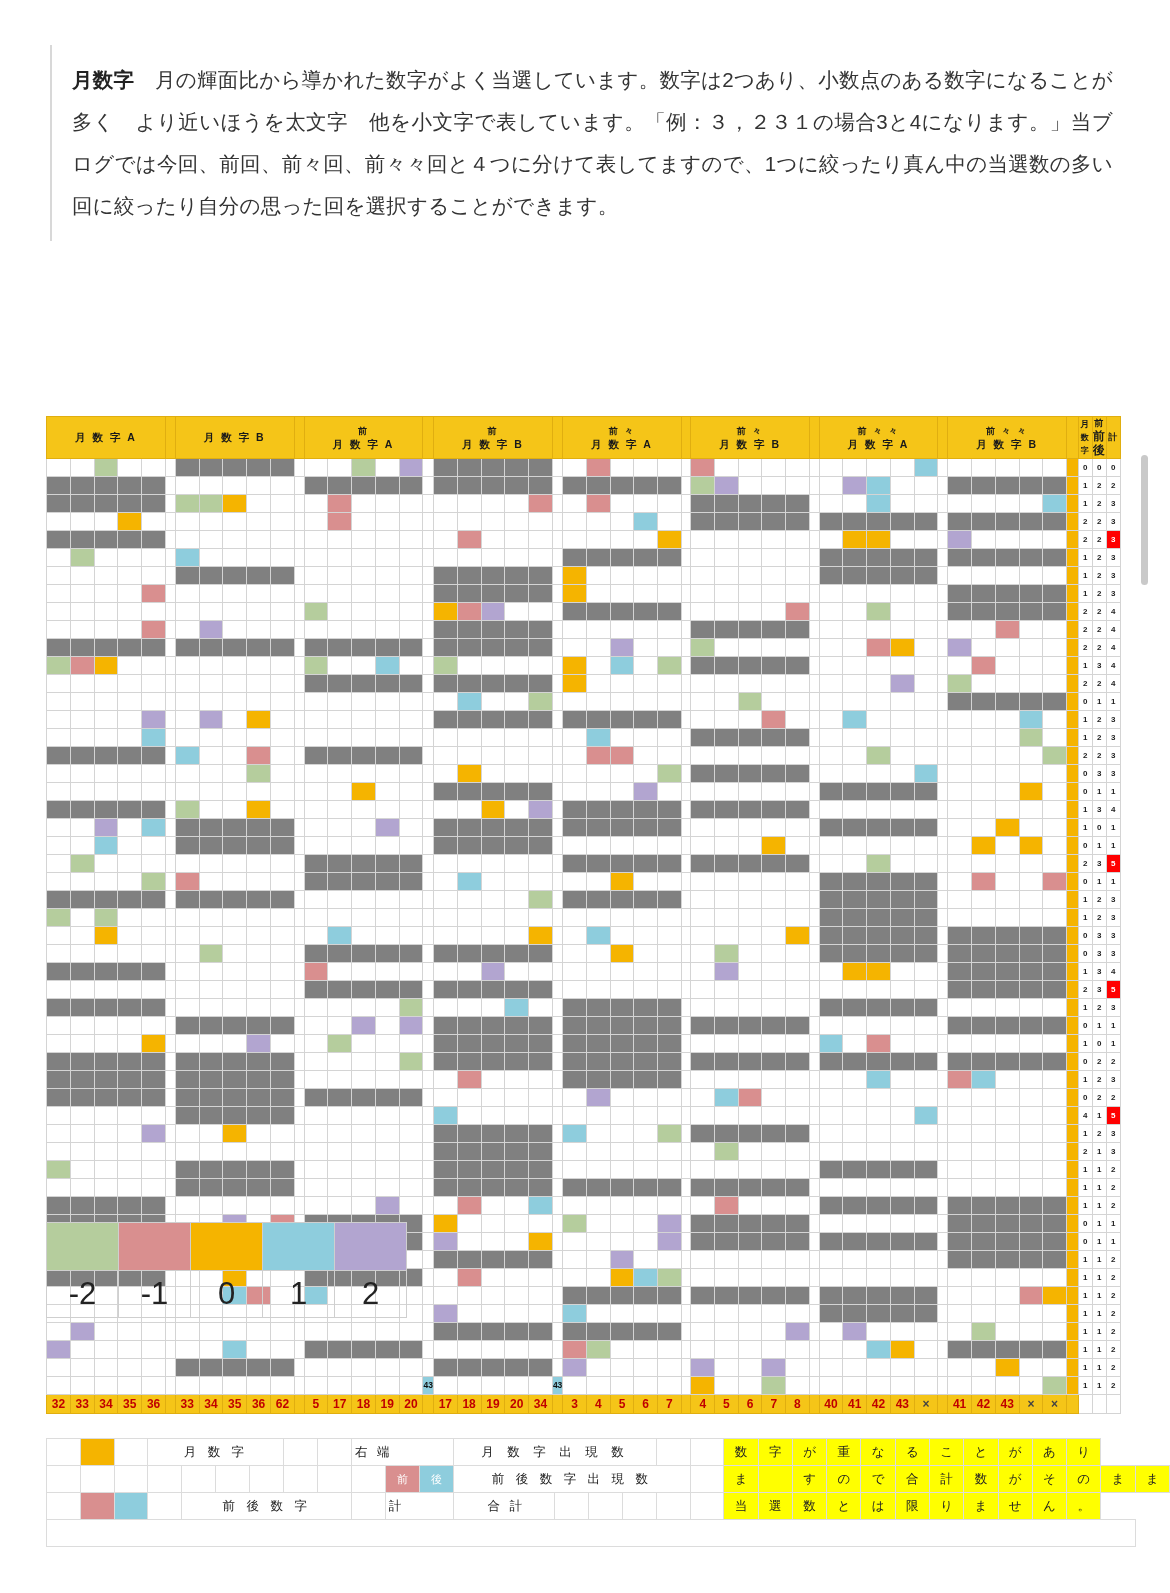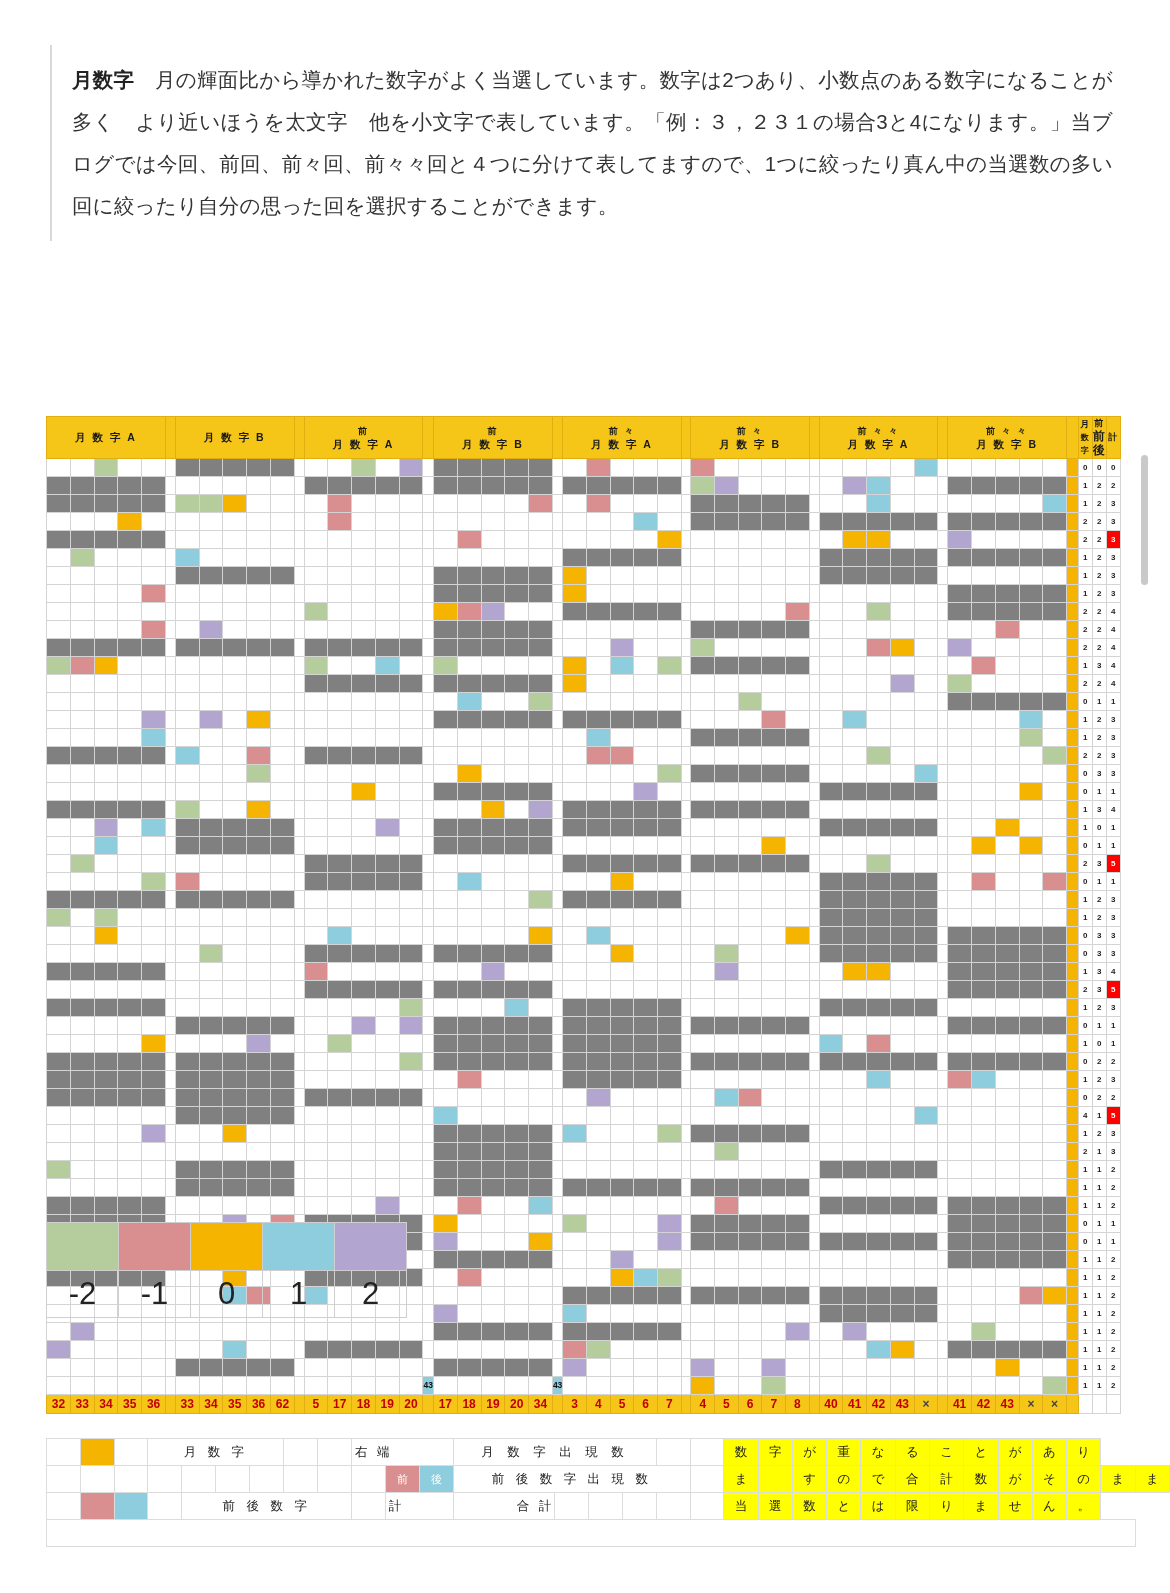--- a/index.html
+++ b/index.html
@@ -3141,21 +3141,21 @@
     </tr>
 
     <tr>
       <td class="empty"></td>
       <td class="sw-r"></td>
       <td class="sw-b"></td>
       <td class="empty"></td>
       <td class="empty" colspan="5" style="letter-spacing:4px">前 後 数 字</td>
       <td class="empty"></td>
       <td class="empty" colspan="2" style="text-align:left;padding-left:3px">計</td>
-      <td class="empty" colspan="4" style="letter-spacing:3px;text-align:right;padding-left:4px">合  計</td>
+      <td class="empty" colspan="4" style="letter-spacing:3px;text-align:center;padding-left:4px">合  計</td>
       <td class="empty"></td>
       <td class="empty"></td>
       <td class="empty"></td>
       <td class="empty"></td>
       <td class="empty"></td>
       <td class="yel">当</td>
       <td class="yel">選</td>
       <td class="yel">数</td>
       <td class="yel">と</td>
       <td class="yel">は</td>

